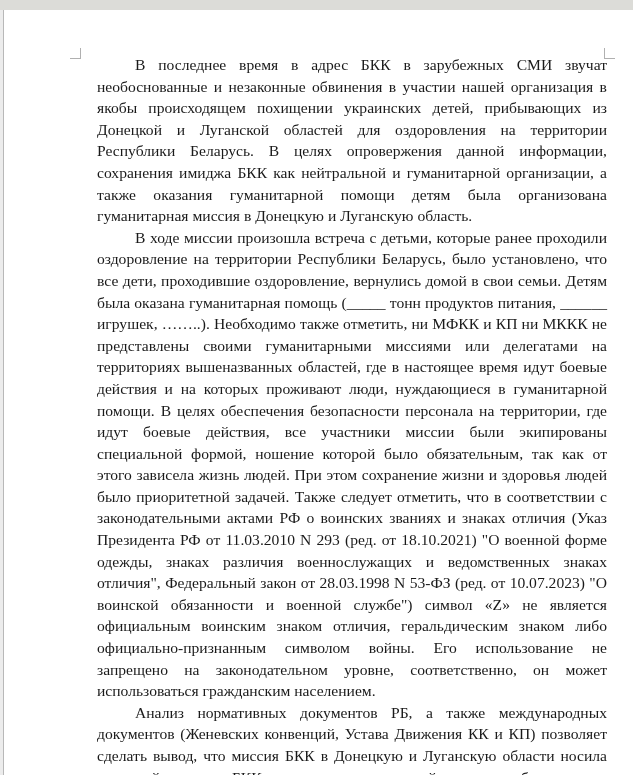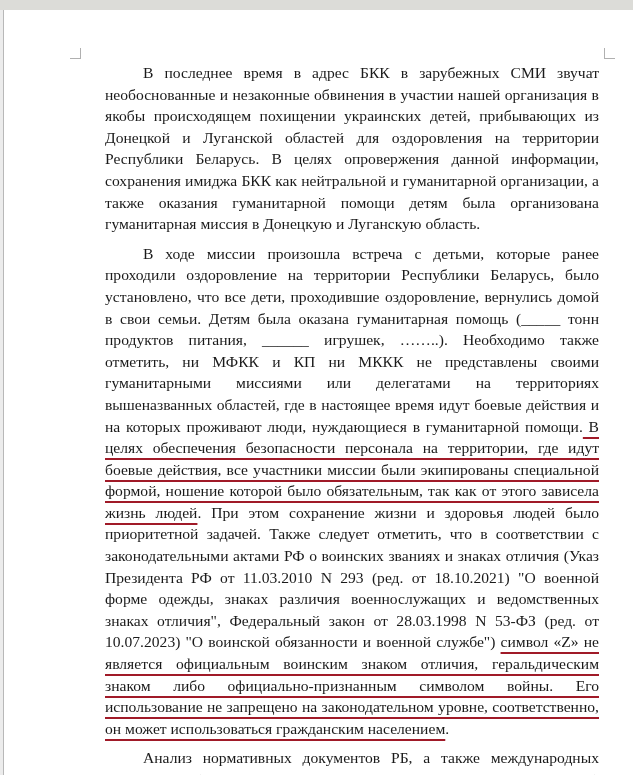--- a/index.html
+++ b/index.html
@@ -5,22 +5,22 @@
   html,body{margin:0;padding:0;}
   body{width:633px;height:775px;background:#ffffff;position:relative;overflow:hidden;
        font-family:"Liberation Serif","DejaVu Serif",serif;color:#1a1a1a;}
   .topbar{position:absolute;left:0;top:0;width:633px;height:10px;background:#dcdcd8;}
   .leftedge{position:absolute;left:0;top:10px;width:3px;height:765px;background:#ececec;}
   .leftedge2{position:absolute;left:3px;top:10px;width:1px;height:765px;background:#b8b8b8;}
   .corner{position:absolute;width:10px;height:10px;border-color:#b0b0b0;border-style:solid;}
   .corner.tl{left:70px;top:48px;border-width:0 1px 1px 0;}
   .corner.tr{left:604px;top:48px;border-width:0 0 1px 1px;}
   .page-body{position:absolute;left:97px;top:54px;width:510px;font-size:15.6px;line-height:21.6px;}
-  .para{margin:8px;text-align:justify;text-indent:38px;}
-  .u{text-decoration:underline;text-decoration-color:#a01a28;text-decoration-thickness:2px;text-underline-offset:5px;}
+  .para{margin:0;text-align:justify;text-indent:38px;}
+  .u{text-decoration-color:#a01a28;text-decoration-thickness:2px;text-underline-offset:5px;}
 </style>
 </head>
 <body>
 
 <div class="topbar"></div>
 <div class="leftedge"></div>
 <div class="leftedge2"></div>
 <div class="corner tl"></div>
 <div class="corner tr"></div>
 

